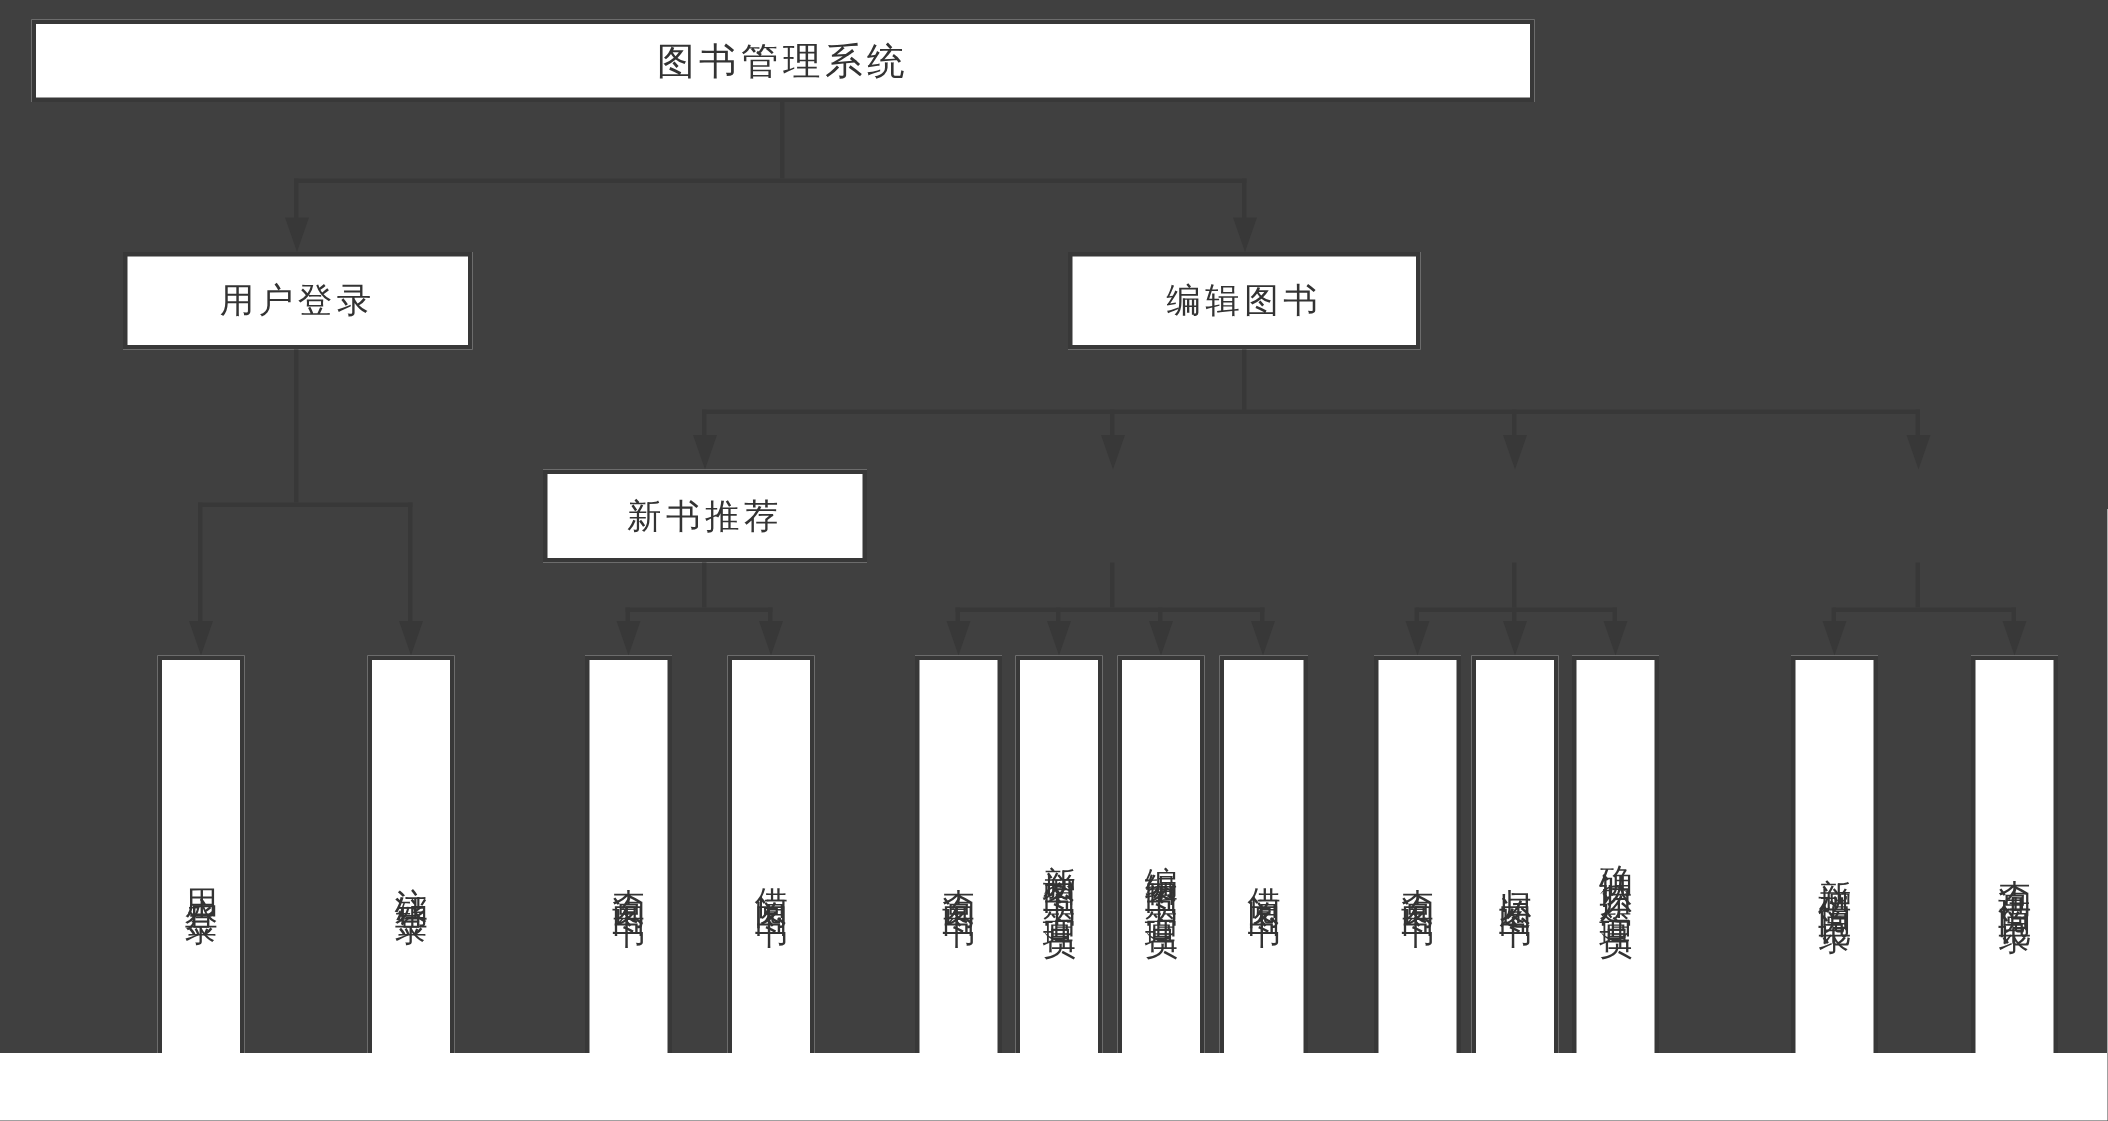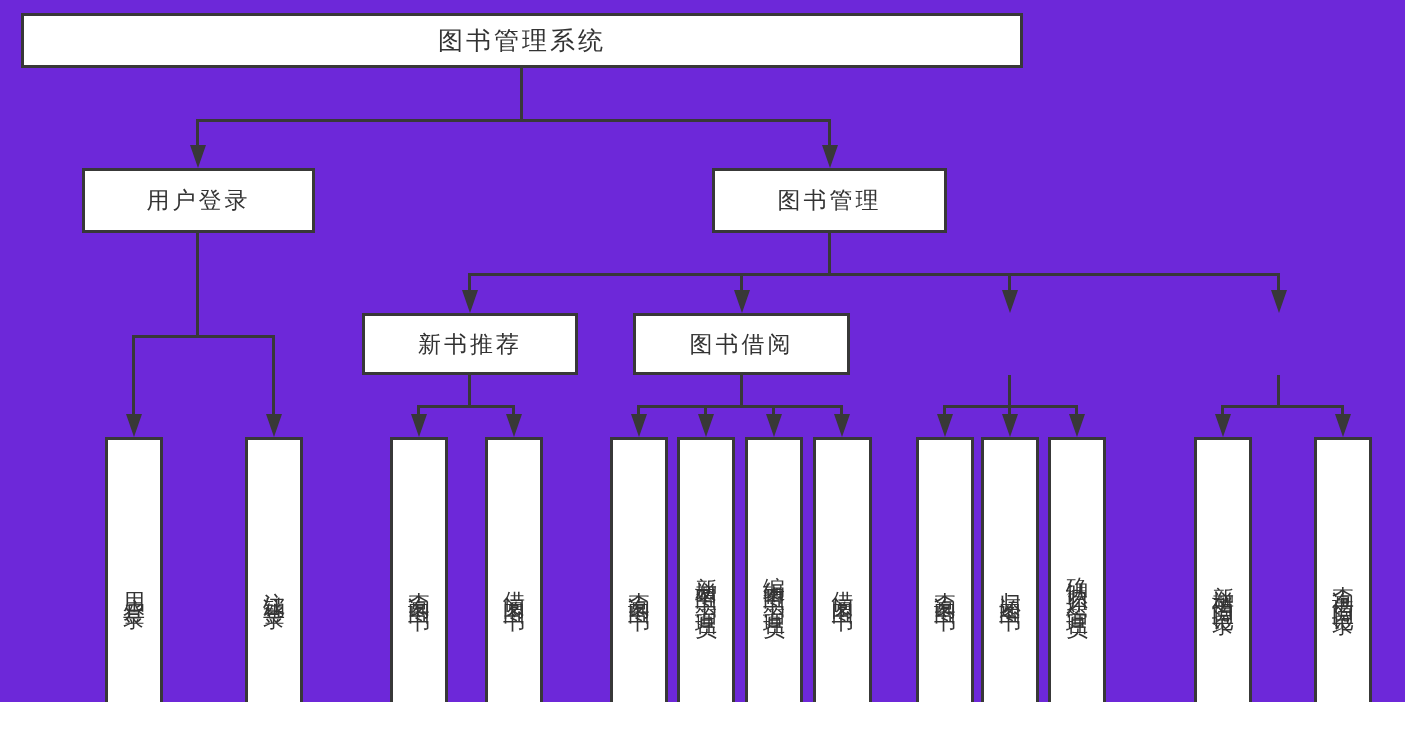--- a/index.html
+++ b/index.html
@@ -1,17 +1,17 @@
 <!DOCTYPE html>
 <html><head>
 <meta charset="utf-8">
 <style>
   html,body{margin:0;padding:0;background:#ffffff;}
   .stage{
-    position:relative;width:1405px;height:702px;background:#6d28d9;
+    position:relative;width:1405px;height:702px;background:#404040;
     font-family:Liberation Serif, serif;color:#333333;overflow:hidden;
   }
   .box{
     position:absolute;background:#ffffff;border:3px solid #383838;box-sizing:border-box;
     display:flex;align-items:center;justify-content:center;color:#333333;
   }
   .root-label{font-size:25px;letter-spacing:3px;}
   .h-label{font-size:23px;letter-spacing:3px;}
   .leaf{
     writing-mode:vertical-rl;text-orientation:mixed;
@@ -37,42 +37,41 @@
   <div class="box root-label" style="left:21px;top:13px;width:1002px;height:55px;">图书管理系统</div>
 
   <div class="vline" style="left:520px;top:68px;height:51px;"></div>
   <div class="hline" style="left:196px;top:119px;width:635px;"></div>
   <div class="vline" style="left:196px;top:119px;height:29px;"></div>
   <div class="arrow" style="left:190px;top:145px;"></div>
   <div class="vline" style="left:828px;top:119px;height:29px;"></div>
   <div class="arrow" style="left:822px;top:145px;"></div>
 
   <div class="box h-label" style="left:82px;top:168px;width:233px;height:65px;">用户登录</div>
-  <div class="box h-label" style="left:712px;top:168px;width:235px;height:65px;">图书管理</div>
+  <div class="box h-label" style="left:712px;top:168px;width:235px;height:65px;">编辑图书</div>
 
   <div class="vline" style="left:196px;top:233px;height:102px;"></div>
   <div class="hline" style="left:132px;top:335px;width:143px;"></div>
   <div class="vline" style="left:132px;top:335px;height:82px;"></div>
   <div class="arrow" style="left:126px;top:414px;"></div>
   <div class="vline" style="left:272px;top:335px;height:82px;"></div>
   <div class="arrow" style="left:266px;top:414px;"></div>
 
   <div class="vline" style="left:828px;top:233px;height:42px;"></div>
   <div class="hline" style="left:468px;top:273px;width:812px;"></div>
   <div class="vline" style="left:468px;top:273px;height:20px;"></div>
   <div class="arrow" style="left:462px;top:290px;"></div>
   <div class="vline" style="left:740px;top:273px;height:20px;"></div>
   <div class="arrow" style="left:734px;top:290px;"></div>
   <div class="vline" style="left:1008px;top:273px;height:20px;"></div>
   <div class="arrow" style="left:1002px;top:290px;"></div>
   <div class="vline" style="left:1277px;top:273px;height:20px;"></div>
   <div class="arrow" style="left:1271px;top:290px;"></div>
 
   <div class="box h-label" style="left:362px;top:313px;width:216px;height:62px;">新书推荐</div>
-  <div class="box h-label" style="left:633px;top:313px;width:217px;height:62px;">图书借阅</div>
 
   <div class="vline" style="left:468px;top:375px;height:30px;"></div>
   <div class="hline" style="left:417px;top:405px;width:98px;"></div>
   <div class="vline" style="left:417px;top:405px;height:12px;"></div>
   <div class="arrow" style="left:411px;top:414px;"></div>
   <div class="vline" style="left:512px;top:405px;height:12px;"></div>
   <div class="arrow" style="left:506px;top:414px;"></div>
 
   <div class="vline" style="left:740px;top:375px;height:30px;"></div>
   <div class="hline" style="left:637px;top:405px;width:206px;"></div>

